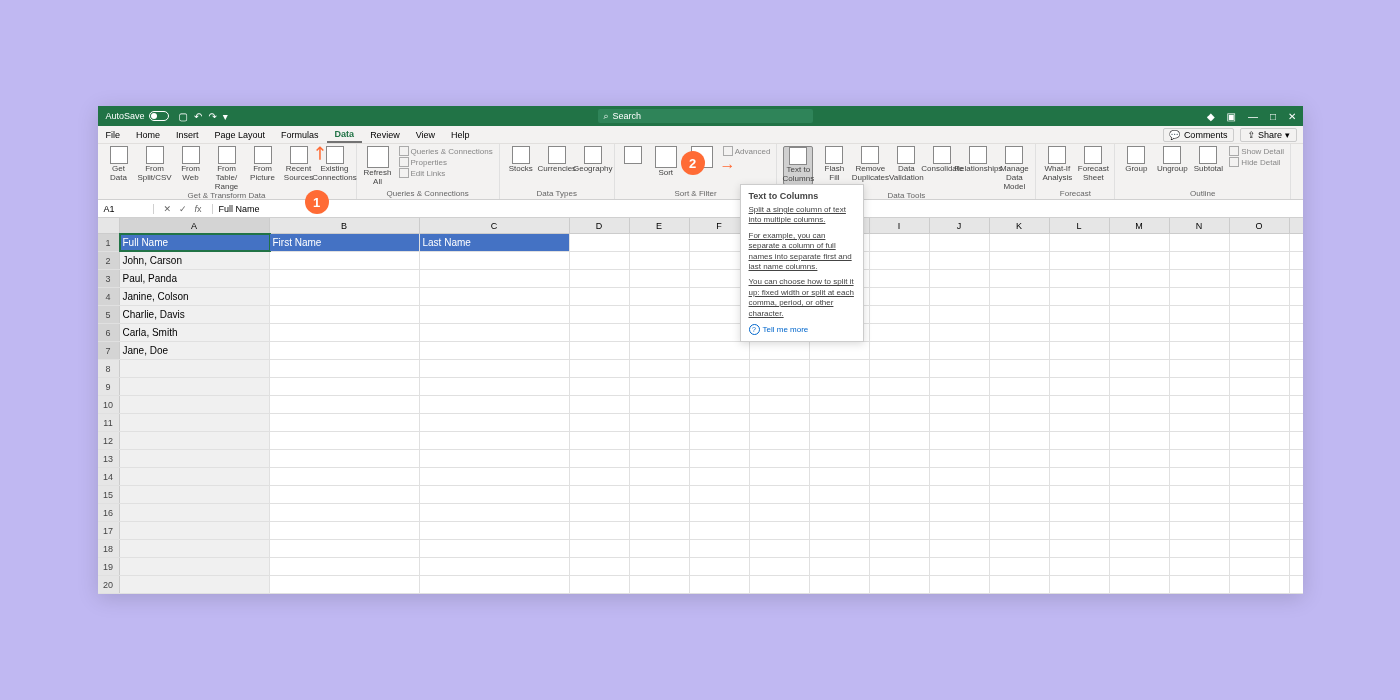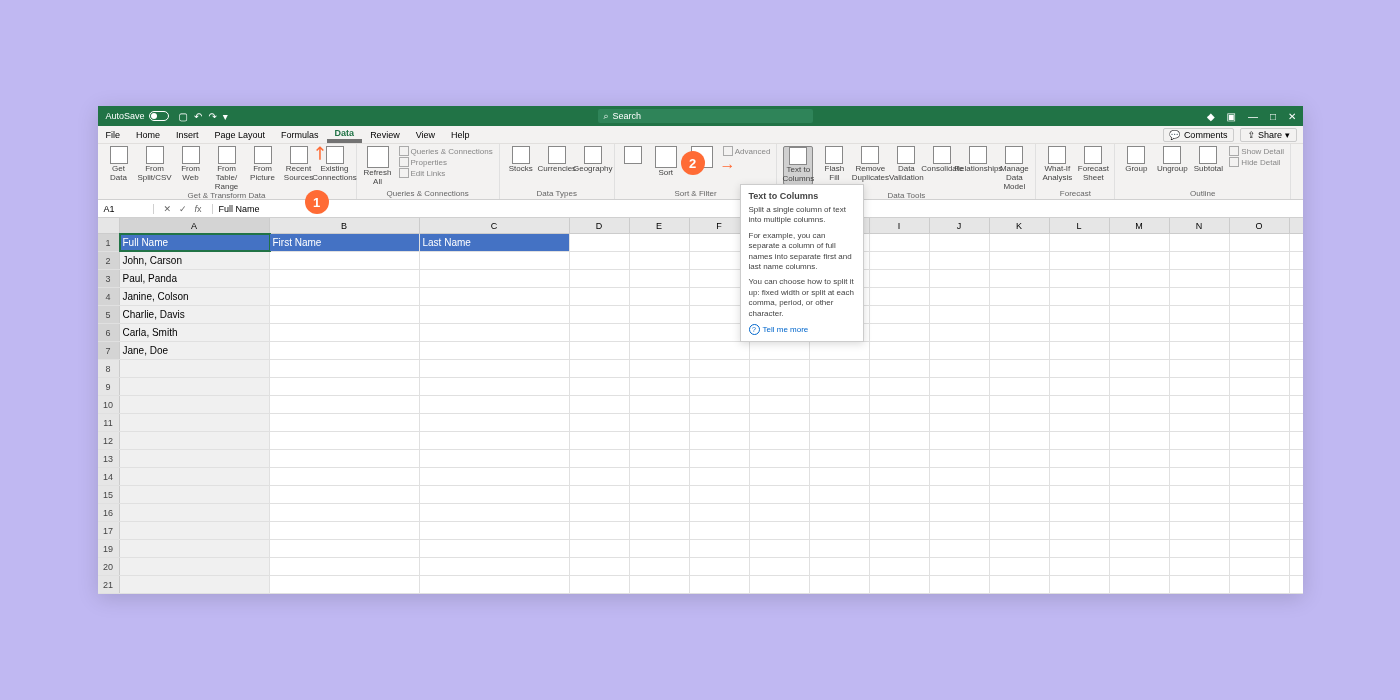--- a/index.html
+++ b/index.html
@@ -9,21 +9,21 @@
 .titlebar .autosave { margin-left: 8px; display: flex; align-items: center; gap: 4px; }
 .titlebar .switch { width: 20px; height: 10px; border: 1px solid #fff; border-radius: 5px; display: inline-flex; align-items: center; padding: 0 1px; }
 .titlebar .switch::before { content: ""; width: 6px; height: 6px; border-radius: 50%; background: #fff; }
 .titlebar .qat { margin-left: 10px; display: flex; gap: 6px; align-items: center; }
 .titlebar .qat span { font-size: 10px; }
 .titlebar .title { position: absolute; left: 50%; transform: translateX(-50%); }
 .titlebar .search { position: absolute; left: 500px; width: 215px; height: 14px; background: #2f8459; border-radius: 2px; display: flex; align-items: center; padding: 0 6px; gap: 4px; }
 .titlebar .wincontrols { position: absolute; right: 6px; display: flex; gap: 12px; font-size: 10px; }
 .menubar { height: 18px; background: #f3f2f1; border-bottom: 1px solid #e1dfdd; display: flex; align-items: center; font-size: 9px; position: relative; }
 .menubar .tab { padding: 0 8px; height: 100%; display: flex; align-items: center; cursor: pointer; }
-.menubar .tab.active { border-bottom: 4px solid #737373; font-weight: 600; color: #217346; }
+.menubar .tab.active { border-bottom: 2px solid #737373; font-weight: 600; color: #217346; }
 .menubar .right { position: absolute; right: 6px; display: flex; gap: 6px; }
 .menubar .btn { border: 1px solid #ccc; border-radius: 2px; padding: 1px 6px; font-size: 9px; display: flex; align-items: center; gap: 3px; }
 .ribbon { height: 56px; background: #f3f2f1; border-bottom: 1px solid #d0d0d0; display: flex; font-size: 8px; color: #444; position: relative; }
 .ribbon .group { border-right: 1px solid #e0e0e0; padding: 2px 6px 0; display: flex; flex-direction: column; justify-content: space-between; }
 .ribbon .group-items { display: flex; gap: 6px; align-items: flex-start; }
 .ribbon .group-label { text-align: center; font-size: 8px; color: #666; padding-bottom: 1px; }
 .ribbon .item { display: flex; flex-direction: column; align-items: center; width: 30px; text-align: center; cursor: pointer; line-height: 1.1; }
 .ribbon .item.narrow { width: 24px; }
 .ribbon .icon { width: 18px; height: 18px; border: 1px solid #888; margin-bottom: 1px; background: #fff; }
 .ribbon .icon.big { width: 22px; height: 22px; }
@@ -46,21 +46,21 @@
 .row .rh.sel { background: #d4d4d4; }
 .row .cell { border-right: 1px solid #e0e0e0; padding: 0 3px; line-height: 18px; overflow: hidden; white-space: nowrap; }
 .row .cell.header { background: #4472c4; color: #fff; }
 .row .cell.selcol { background: #f0f0f0; }
 .row.r1 .cell.cA.header { outline: 2px solid #217346; outline-offset: -1px; }
 .callout { position: absolute; width: 24px; height: 24px; border-radius: 50%; background: #ff6b35; color: #fff; display: flex; align-items: center; justify-content: center; font-size: 13px; font-weight: bold; z-index: 20; }
 .arrow1 { position: absolute; left: 214px; top: 36px; color: #ff6b35; font-size: 18px; transform: rotate(-45deg); z-index: 19; }
 .arrow2 { position: absolute; left: 622px; top: 49px; color: #ff6b35; font-size: 16px; z-index: 19; }
 .tooltip { position: absolute; left: 642px; top: 78px; width: 124px; background: #fff; border: 1px solid #ccc; box-shadow: 0 2px 8px rgba(0,0,0,0.15); padding: 6px 8px; font-size: 8px; color: #444; z-index: 15; }
 .tooltip .tt-title { font-weight: bold; margin-bottom: 4px; font-size: 9px; }
-.tooltip p { margin-bottom: 5px; line-height: 1.3; }
+.tooltip p { margin-bottom: 5px; line-height: 1.3; text-decoration: underline; }
 .tooltip .tt-link { color: #0066cc; display: flex; align-items: center; gap: 3px; }
 .tooltip .tt-link::before { content: "?"; border: 1px solid #0066cc; border-radius: 50%; width: 9px; height: 9px; display: inline-flex; align-items: center; justify-content: center; font-size: 7px; }
 </style>
 </head>
 <body>
 
 <div class="app">
 
   <div class="titlebar">
     <div class="autosave">
@@ -613,20 +613,38 @@
           <div class="cell cG" style="width: 60px;"></div>
           <div class="cell cH" style="width: 60px;"></div>
           <div class="cell cI" style="width: 60px;"></div>
           <div class="cell cJ" style="width: 60px;"></div>
           <div class="cell cK" style="width: 60px;"></div>
           <div class="cell cL" style="width: 60px;"></div>
           <div class="cell cM" style="width: 60px;"></div>
           <div class="cell cN" style="width: 60px;"></div>
           <div class="cell cO" style="width: 60px;"></div>
         </div>
+        <div class="row r18">
+          <div class="rh">18</div>
+          <div class="cell cA selcol" style="width: 150px;"></div>
+          <div class="cell cB" style="width: 150px;"></div>
+          <div class="cell cC" style="width: 150px;"></div>
+          <div class="cell cD" style="width: 60px;"></div>
+          <div class="cell cE" style="width: 60px;"></div>
+          <div class="cell cF" style="width: 60px;"></div>
+          <div class="cell cG" style="width: 60px;"></div>
+          <div class="cell cH" style="width: 60px;"></div>
+          <div class="cell cI" style="width: 60px;"></div>
+          <div class="cell cJ" style="width: 60px;"></div>
+          <div class="cell cK" style="width: 60px;"></div>
+          <div class="cell cL" style="width: 60px;"></div>
+          <div class="cell cM" style="width: 60px;"></div>
+          <div class="cell cN" style="width: 60px;"></div>
+          <div class="cell cO" style="width: 60px;"></div>
+        </div>
         <div class="row r19">
           <div class="rh">19</div>
           <div class="cell cA selcol" style="width: 150px;"></div>
           <div class="cell cB" style="width: 150px;"></div>
           <div class="cell cC" style="width: 150px;"></div>
           <div class="cell cD" style="width: 60px;"></div>
           <div class="cell cE" style="width: 60px;"></div>
           <div class="cell cF" style="width: 60px;"></div>
           <div class="cell cG" style="width: 60px;"></div>
           <div class="cell cH" style="width: 60px;"></div>

